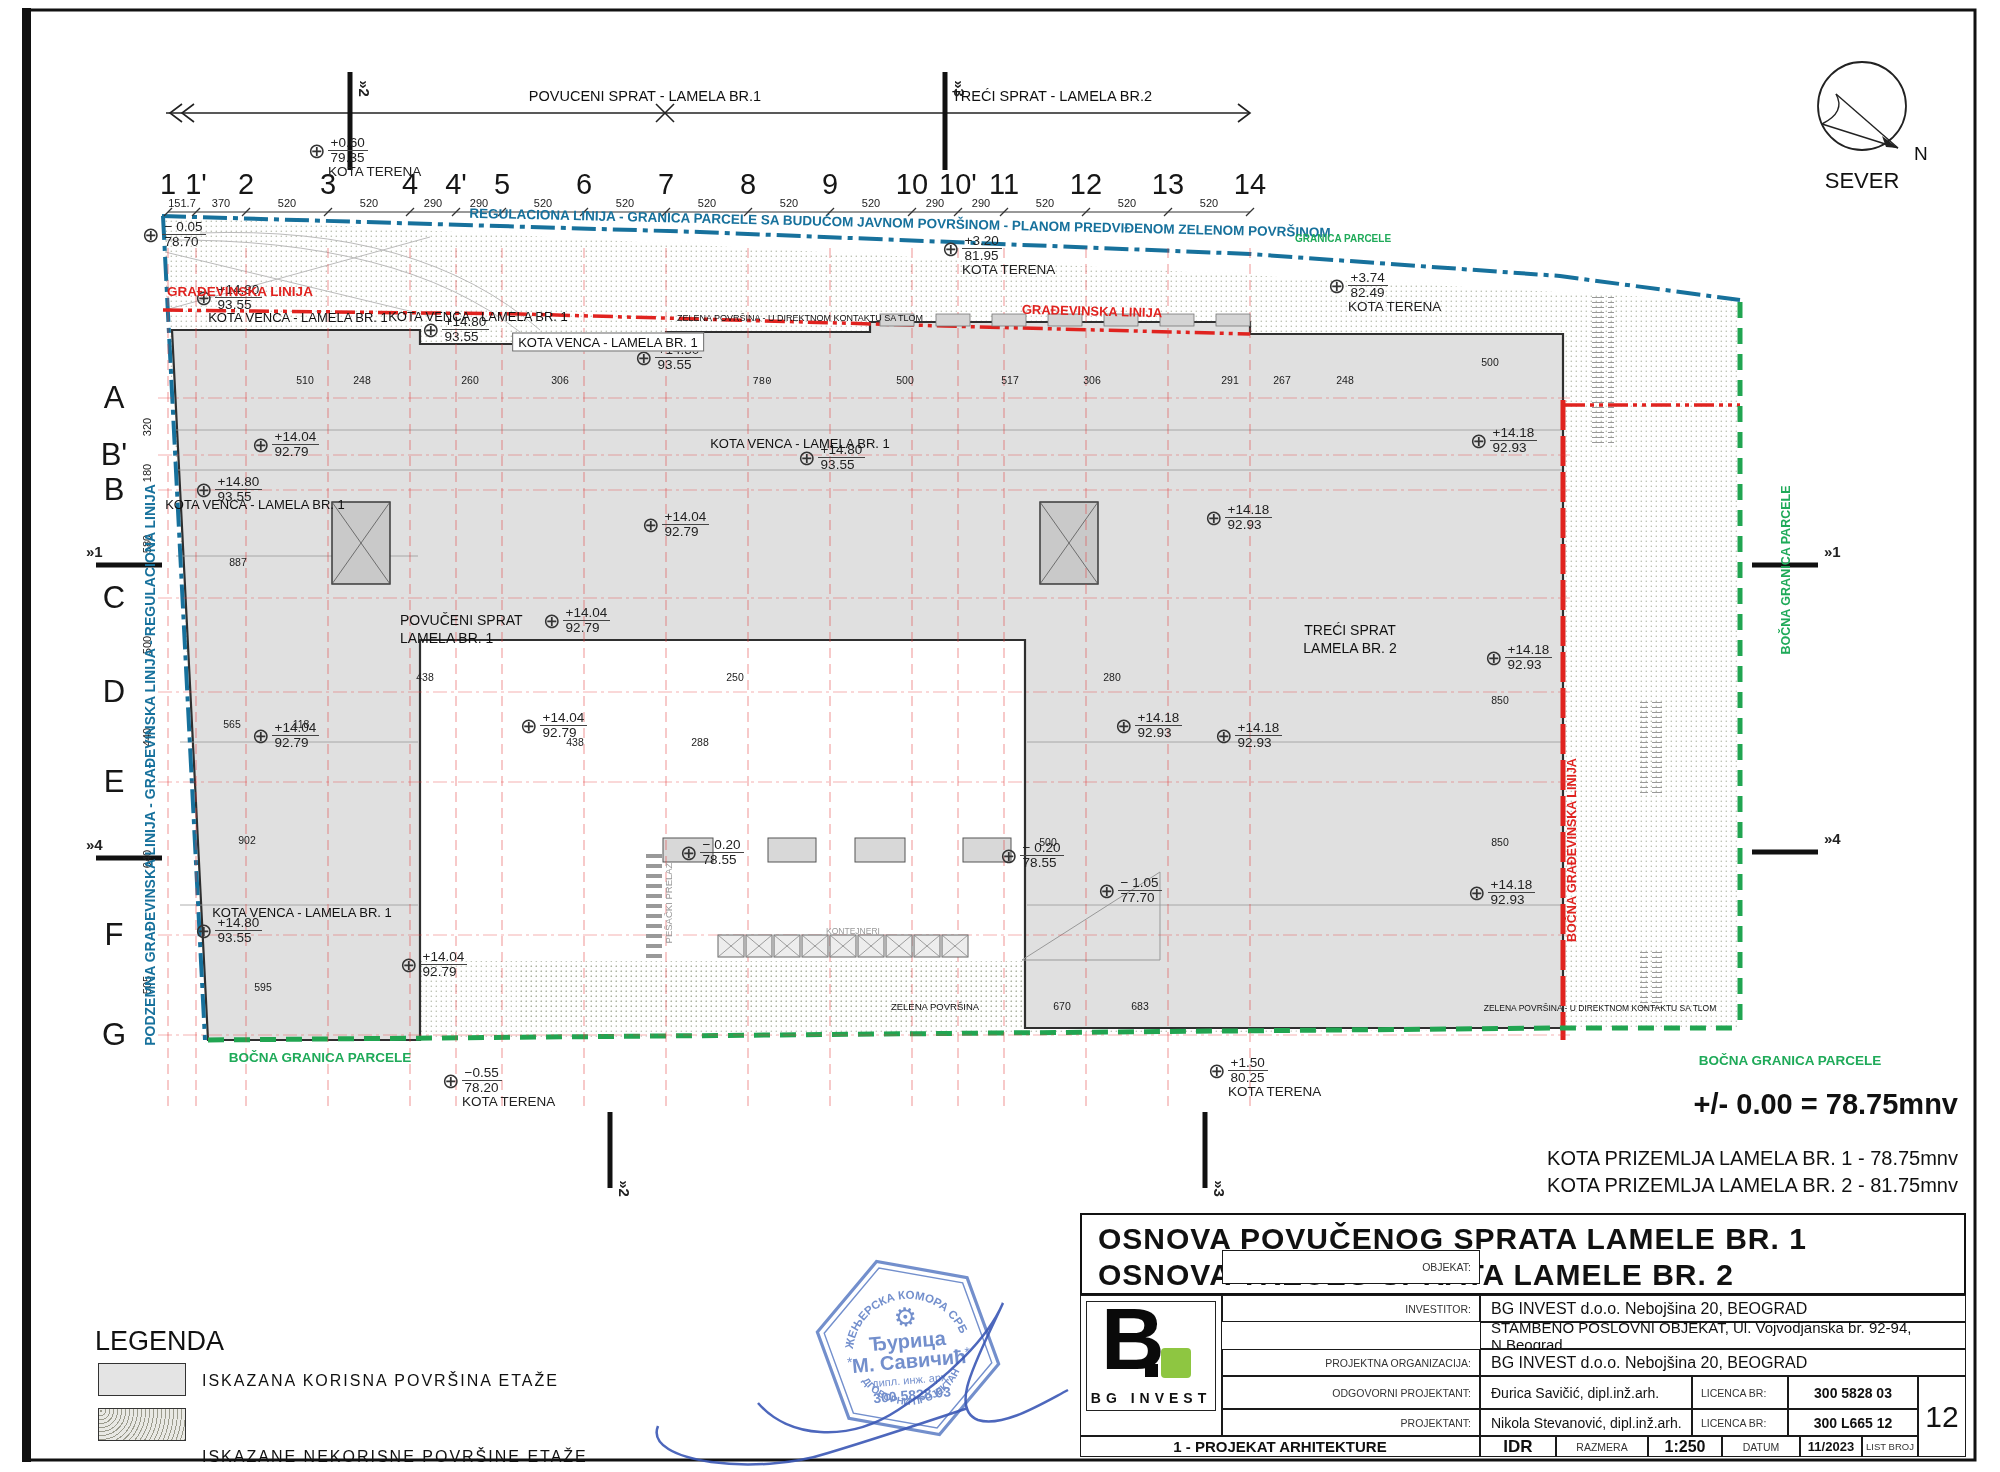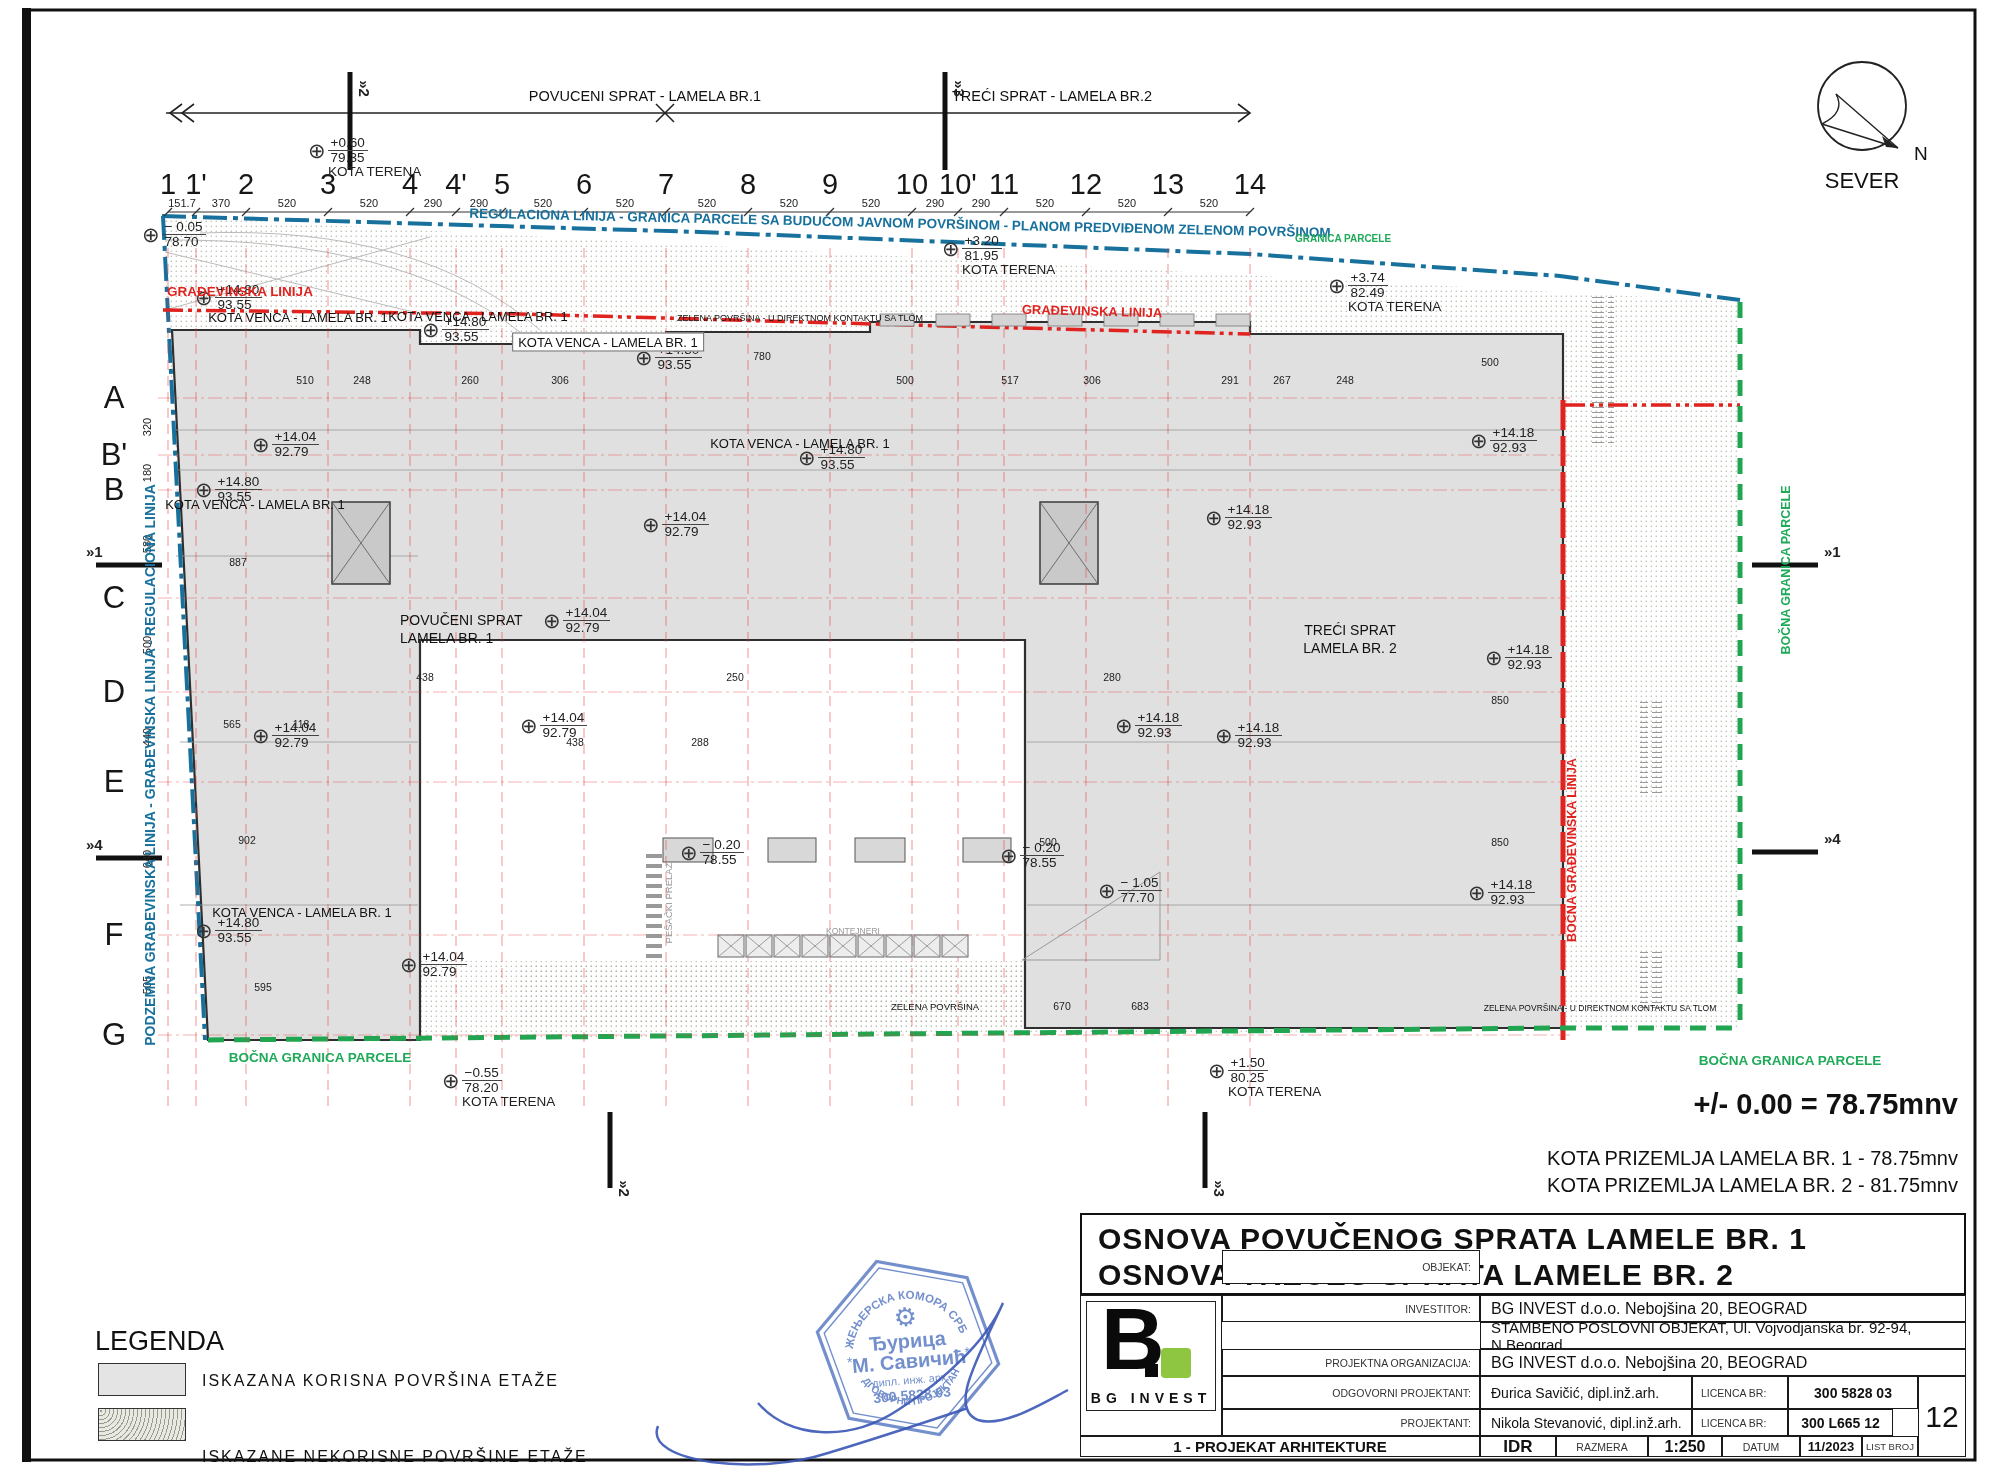--- a/index.html
+++ b/index.html
@@ -585,21 +585,21 @@
     <div class="abs dim" style="left: 1140px; top: 1006px; transform: translate(-50%, -50%); font-size: 10.5px;">683</div>
     <div class="abs dim" style="left: 1500px; top: 700px; transform: translate(-50%, -50%); font-size: 10.5px;">850</div>
     <div class="abs dim" style="left: 1500px; top: 842px; transform: translate(-50%, -50%); font-size: 10.5px;">850</div>
     <div class="abs dim" style="left: 1048px; top: 842px; transform: translate(-50%, -50%); font-size: 10.5px;">500</div>
     <div class="abs dim" style="left: 425px; top: 677px; transform: translate(-50%, -50%); font-size: 10.5px;">438</div>
     <div class="abs dim" style="left: 1112px; top: 677px; transform: translate(-50%, -50%); font-size: 10.5px;">280</div>
     <div class="abs dim" style="left: 305px; top: 380px; transform: translate(-50%, -50%); font-size: 10.5px;">510</div>
     <div class="abs dim" style="left: 362px; top: 380px; transform: translate(-50%, -50%); font-size: 10.5px;">248</div>
     <div class="abs dim" style="left: 470px; top: 380px; transform: translate(-50%, -50%); font-size: 10.5px;">260</div>
     <div class="abs dim" style="left: 560px; top: 380px; transform: translate(-50%, -50%); font-size: 10.5px;">306</div>
-    <div class="abs dim" style="left: 762px; top: 356px; transform: translate(-50%, -50%); font-size: 10.5px;">780</div>
+    <div class="abs dim" style="left: 762px; top: 381px; transform: translate(-50%, -50%); font-size: 10.5px; font-family: Liberation Mono, monospace;">780</div>
     <div class="abs dim" style="left: 905px; top: 380px; transform: translate(-50%, -50%); font-size: 10.5px;">500</div>
     <div class="abs dim" style="left: 1010px; top: 380px; transform: translate(-50%, -50%); font-size: 10.5px;">517</div>
     <div class="abs dim" style="left: 1092px; top: 380px; transform: translate(-50%, -50%); font-size: 10.5px;">306</div>
     <div class="abs dim" style="left: 1210px; top: 380px; transform: translate(-50%, -50%); font-size: 10.5px; margin-left: 20px;">291</div>
     <div class="abs dim" style="left: 1282px; top: 380px; transform: translate(-50%, -50%); font-size: 10.5px;">267</div>
     <div class="abs dim" style="left: 1345px; top: 380px; transform: translate(-50%, -50%); font-size: 10.5px;">248</div>
     <div class="abs dim" style="left: 1490px; top: 362px; transform: translate(-50%, -50%); font-size: 10.5px;">500</div>
     <div class="abs dim" style="left: 575px; top: 742px; transform: translate(-50%, -50%); font-size: 10.5px;">438</div>
     <div class="abs dim" style="left: 700px; top: 742px; transform: translate(-50%, -50%); font-size: 10.5px;">288</div>
     <div class="abs dim" style="left: 735px; top: 677px; transform: translate(-50%, -50%); font-size: 10.5px;">250</div>
@@ -639,21 +639,21 @@
 <div class="tb val" style="left:1480px;top:1349px;width:486px;height:27px;">BG INVEST d.o.o. Nebojšina 20, BEOGRAD</div>
 
 <div class="tb lbl" style="left:1222px;top:1376px;width:258px;height:33px;">ODGOVORNI PROJEKTANT:</div>
 <div class="tb val" style="left:1480px;top:1376px;width:212px;height:33px;font-size:14px;">Đurica Savičić, dipl.inž.arh.</div>
 <div class="tb lbl" style="left:1692px;top:1376px;width:96px;height:33px;justify-content:flex-start;padding-left:8px;">LICENCA BR:</div>
 <div class="tb ctr" style="left:1788px;top:1376px;width:130px;height:33px;font-size:14px;font-weight:bold;">300 5828 03</div>
 
 <div class="tb lbl" style="left:1222px;top:1409px;width:258px;height:27px;">PROJEKTANT:</div>
 <div class="tb val" style="left:1480px;top:1409px;width:212px;height:27px;font-size:14px;">Nikola Stevanović, dipl.inž.arh.</div>
 <div class="tb lbl" style="left:1692px;top:1409px;width:96px;height:27px;justify-content:flex-start;padding-left:8px;">LICENCA BR:</div>
-<div class="tb ctr" style="left:1788px;top:1409px;width:105px;height:27px;font-size:14px;font-weight:bold;">300 L665 12</div>
+<div class="tb ctr" style="left:1788px;top:1409px;width:130px;height:27px;font-size:14px;font-weight:bold;">300 L665 12</div>
 
 <div class="tb ctr" style="left:1918px;top:1376px;width:48px;height:81px;font-size:30px;">12</div>
 <div class="tb ctr" style="left:1080px;top:1436px;width:400px;height:21px;font-size:15px;font-weight:bold;">1 - PROJEKAT ARHITEKTURE</div>
 <div class="tb ctr" style="left:1480px;top:1436px;width:76px;height:21px;font-size:17px;font-weight:bold;">IDR</div>
 <div class="tb ctr" style="left:1556px;top:1436px;width:92px;height:21px;font-size:10.5px;color:#333;">RAZMERA</div>
 <div class="tb ctr" style="left:1648px;top:1436px;width:74px;height:21px;font-size:16px;font-weight:bold;">1:250</div>
 <div class="tb ctr" style="left:1722px;top:1436px;width:78px;height:21px;font-size:10.5px;color:#333;">DATUM</div>
 <div class="tb ctr" style="left:1800px;top:1436px;width:62px;height:21px;font-size:13px;font-weight:bold;">11/2023</div>
 <div class="tb ctr" style="left:1862px;top:1436px;width:56px;height:21px;font-size:9.5px;color:#333;">LIST BROJ</div>
 

